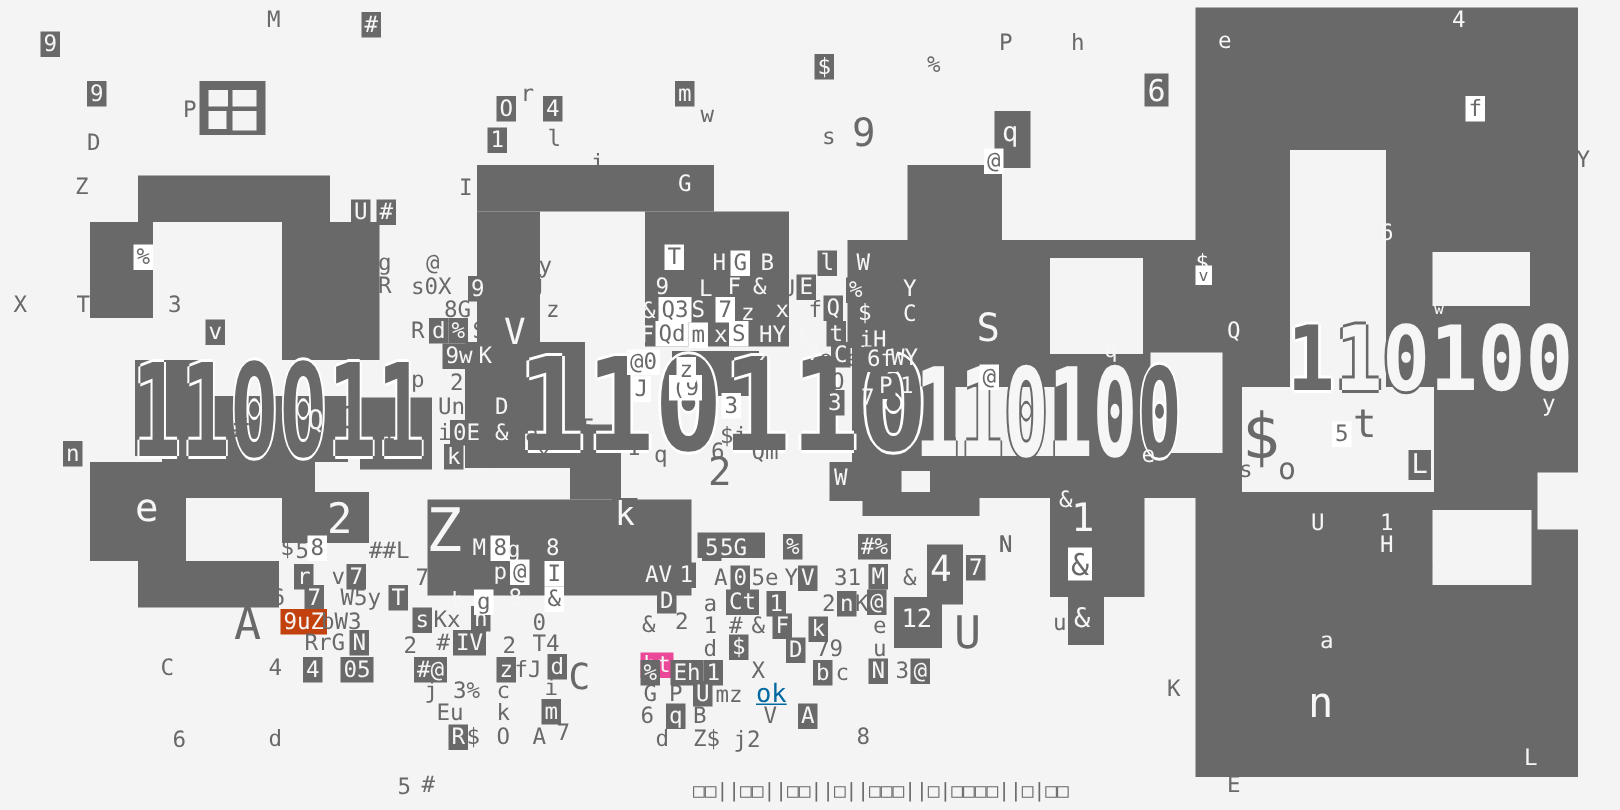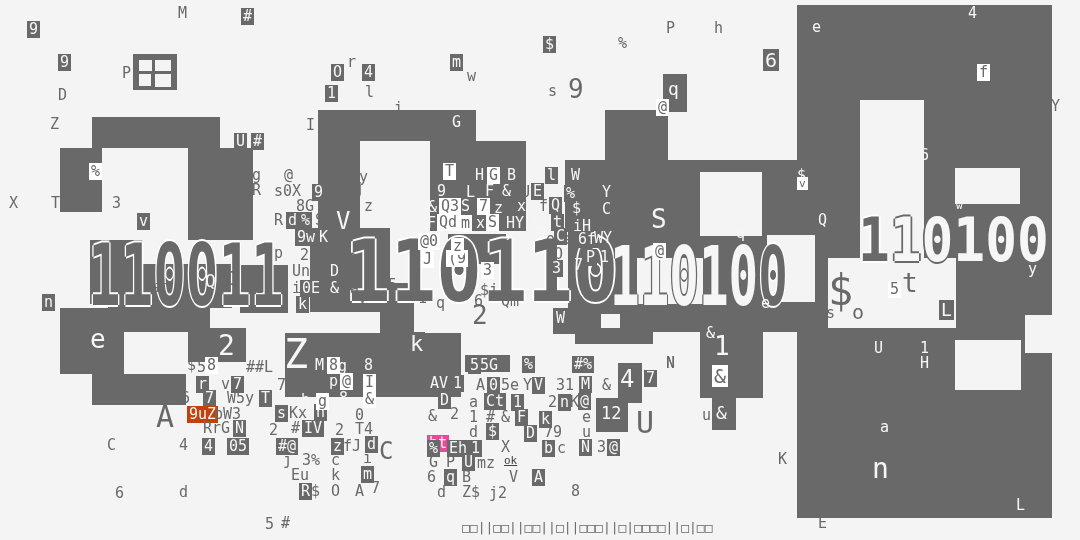--- a/index.html
+++ b/index.html
@@ -338,21 +338,21 @@
       <span class="gl" style="left: 501px; top: 440px; font-size: 15px; color: rgb(105, 105, 105);">X</span>
       <span class="gl" style="left: 542px; top: 440px; font-size: 15px; color: rgb(246, 246, 246); background: rgb(105, 105, 105); padding: 1px 2px;">b</span>
       <span class="gl" style="left: 557px; top: 441px; font-size: 15px; color: rgb(105, 105, 105);">c</span>
       <span class="gl" style="left: 579px; top: 439px; font-size: 15px; color: rgb(246, 246, 246); background: rgb(105, 105, 105); padding: 1px 2px;">N</span>
       <span class="gl" style="left: 597px; top: 440px; font-size: 15px; color: rgb(105, 105, 105);">3</span>
       <span class="gl" style="left: 607px; top: 439px; font-size: 15px; color: rgb(246, 246, 246); background: rgb(105, 105, 105); padding: 1px 2px;">@</span>
       <span class="gl" style="left: 429px; top: 455px; font-size: 15px; color: rgb(105, 105, 105);">G</span>
       <span class="gl" style="left: 446px; top: 455px; font-size: 15px; color: rgb(105, 105, 105);">P</span>
       <span class="gl" style="left: 462px; top: 454px; font-size: 15px; color: rgb(246, 246, 246); background: rgb(105, 105, 105); padding: 1px 2px;">U</span>
       <span class="gl" style="left: 477px; top: 456px; font-size: 15px; color: rgb(105, 105, 105);">mz</span>
-      <span class="gl" style="left: 504px; top: 455px; font-size: 11px; color: #404040; text-decoration: underline;">ok</span>
+      <span class="gl" style="left: 504px; top: 455px; font-size: 17px; color: #0369a1; text-decoration: underline;">ok</span>
       <span class="gl" style="left: 427px; top: 470px; font-size: 15px; color: rgb(105, 105, 105);">6</span>
       <span class="gl" style="left: 444px; top: 469px; font-size: 15px; color: rgb(246, 246, 246); background: rgb(105, 105, 105); padding: 1px 2px;">q</span>
       <span class="gl" style="left: 462px; top: 470px; font-size: 15px; color: rgb(105, 105, 105);">B</span>
       <span class="gl" style="left: 509px; top: 470px; font-size: 15px; color: rgb(105, 105, 105);">V</span>
       <span class="gl" style="left: 532px; top: 469px; font-size: 15px; color: rgb(246, 246, 246); background: rgb(105, 105, 105); padding: 1px 2px;">A</span>
       <span class="gl" style="left: 437px; top: 485px; font-size: 15px; color: rgb(105, 105, 105);">d</span>
       <span class="gl" style="left: 462px; top: 485px; font-size: 15px; color: rgb(105, 105, 105);">Z$</span>
       <span class="gl" style="left: 489px; top: 486px; font-size: 15px; color: rgb(105, 105, 105);">j2</span>
       <span class="gl" style="left: 571px; top: 484px; font-size: 15px; color: rgb(105, 105, 105);">8</span>
       <span class="gl" style="left: 828px; top: 270px; font-size: 42px; color: rgb(105, 105, 105);">$</span>

